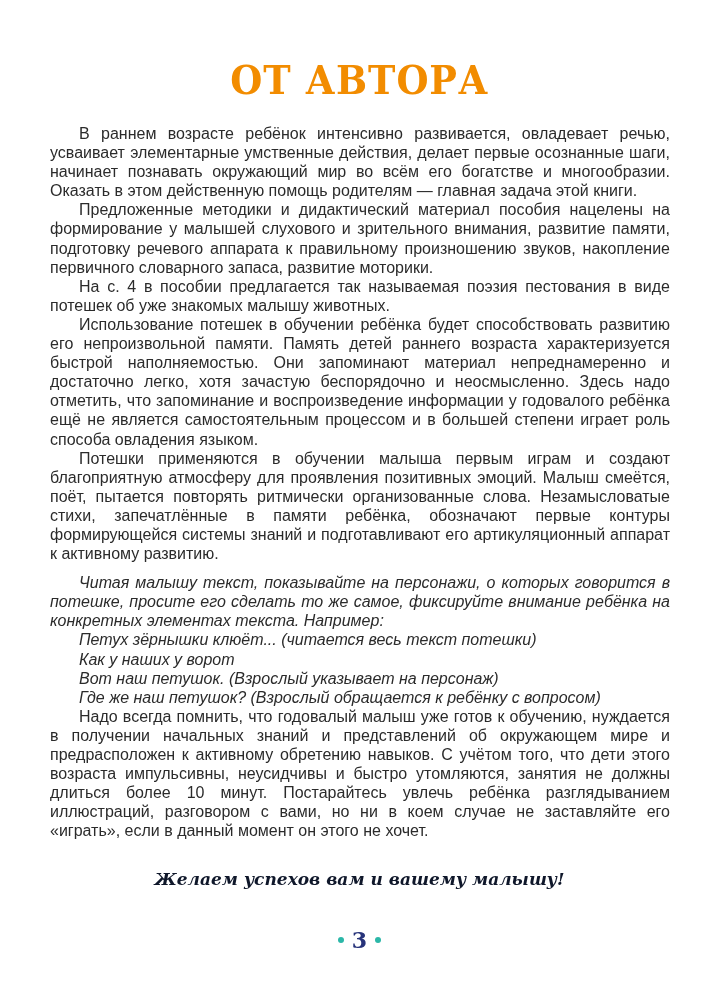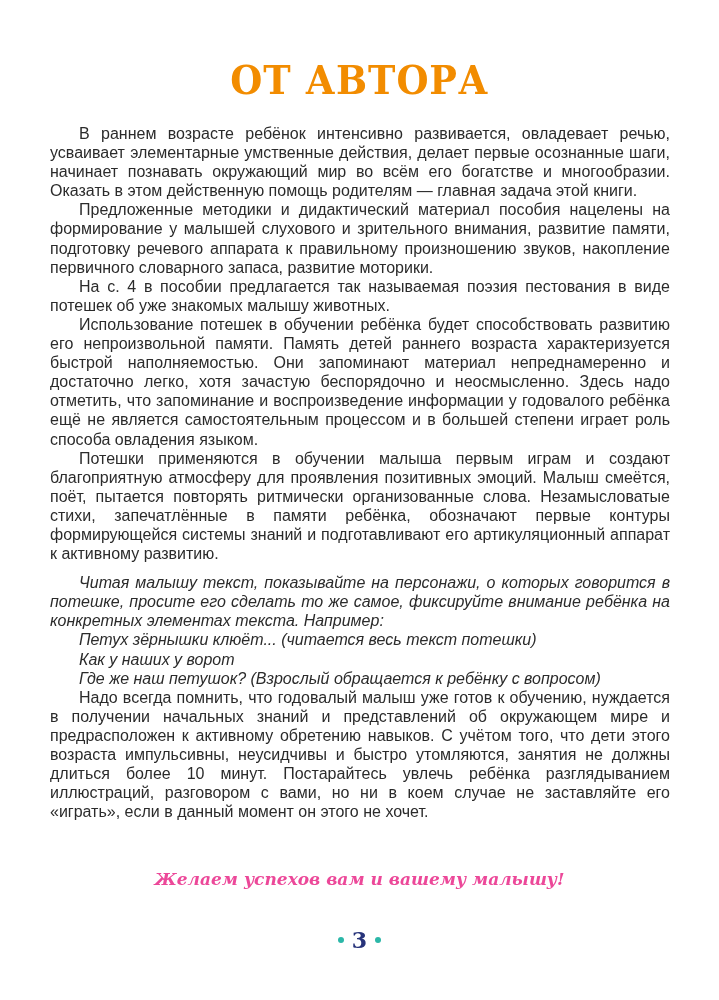--- a/index.html
+++ b/index.html
@@ -15,21 +15,21 @@
       font-family: "Liberation Sans", sans-serif; font-size: 16px;
       line-height: 19.1px; color: #2b2b2b; text-align: justify;
     }
     .content p { margin: 0; text-indent: 29px; }
     .content p.gap { margin-top: 10px; }
     .content p.it { font-style: italic; }
     .content p.verse { text-align: left; }
     .closing {
       position: absolute; top: 869px; left: 0; width: 719px; text-align: center;
       font-family: "DejaVu Serif", serif; font-weight: bold; font-style: italic;
-      font-size: 17px; color: #ec4899;
+      font-size: 17px; color: #0f172a;
     }
     .page-num {
       position: absolute; top: 927px; left: 0; width: 719px; text-align: center;
       font-family: "DejaVu Serif", serif; font-weight: bold; font-size: 22px; color: #27337A;
     }
     .dot { display: inline-block; width: 6px; height: 6px; border-radius: 50%;
       background: #2BB7A8; vertical-align: middle; margin: 0 8px; position: relative; top: -2px; }
   </style>
 </head>
 <body>
@@ -38,20 +38,21 @@
 
 <div class="content">
   <p>В раннем возрасте ребёнок интенсивно развивается, овладевает речью, усваивает элементарные умственные действия, делает первые осознанные шаги, начинает познавать окружающий мир во всём его богатстве и многообразии. Оказать в этом действенную помощь родителям — главная задача этой книги.</p>
   <p>Предложенные методики и дидактический материал пособия нацелены на формирование у малышей слухового и зрительного внимания, развитие памяти, подготовку речевого аппарата к правильному произношению звуков, накопление первичного словарного запаса, развитие моторики.</p>
   <p>На с. 4 в пособии предлагается так называемая поэзия пестования в виде потешек об уже знакомых малышу животных.</p>
   <p>Использование потешек в обучении ребёнка будет способствовать развитию его непроизвольной памяти. Память детей раннего возраста характеризуется быстрой наполняемостью. Они запоминают материал непреднамеренно и достаточно легко, хотя зачастую беспорядочно и неосмысленно. Здесь надо отметить, что запоминание и воспроизведение информации у годовалого ребёнка ещё не является самостоятельным процессом и в большей степени играет роль способа овладения языком.</p>
   <p>Потешки применяются в обучении малыша первым играм и создают благоприятную атмосферу для проявления позитивных эмоций. Малыш смеётся, поёт, пытается повторять ритмически организованные слова. Незамысловатые стихи, запечатлённые в памяти ребёнка, обозначают первые контуры формирующейся системы знаний и подготавливают его артикуляционный аппарат к активному развитию.</p>
   <p class="it gap">Читая малышу текст, показывайте на персонажи, о которых говорится в потешке, просите его сделать то же самое, фиксируйте внимание ребёнка на конкретных элементах текста. Например:</p>
   <p class="it verse">Петух зёрнышки клюёт... (читается весь текст потешки)</p>
   <p class="it verse">Как у наших у ворот</p>
+  <p class="it verse">Вот наш петушок. (Взрослый указывает на персонаж)</p>
   <p class="it verse">Где же наш петушок? (Взрослый обращается к ребёнку с вопросом)</p>
   <p>Надо всегда помнить, что годовалый малыш уже готов к обучению, нуждается в получении начальных знаний и представлений об окружающем мире и предрасположен к активному обретению навыков. С учётом того, что дети этого возраста импульсивны, неусидчивы и быстро утомляются, занятия не должны длиться более 10 минут. Постарайтесь увлечь ребёнка разглядыванием иллюстраций, разговором с вами, но ни в коем случае не заставляйте его «играть», если в данный момент он этого не хочет.</p>
 </div>
 
 <div class="closing">Желаем успехов вам и вашему малышу!</div>
 
 <div class="page-num">
   <span class="dot"></span><span>3</span><span class="dot"></span>
 </div>
 

